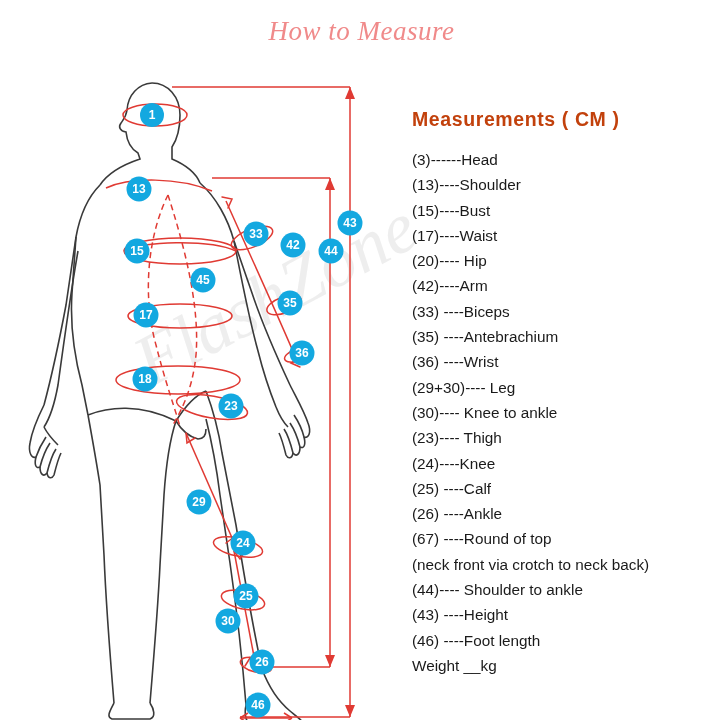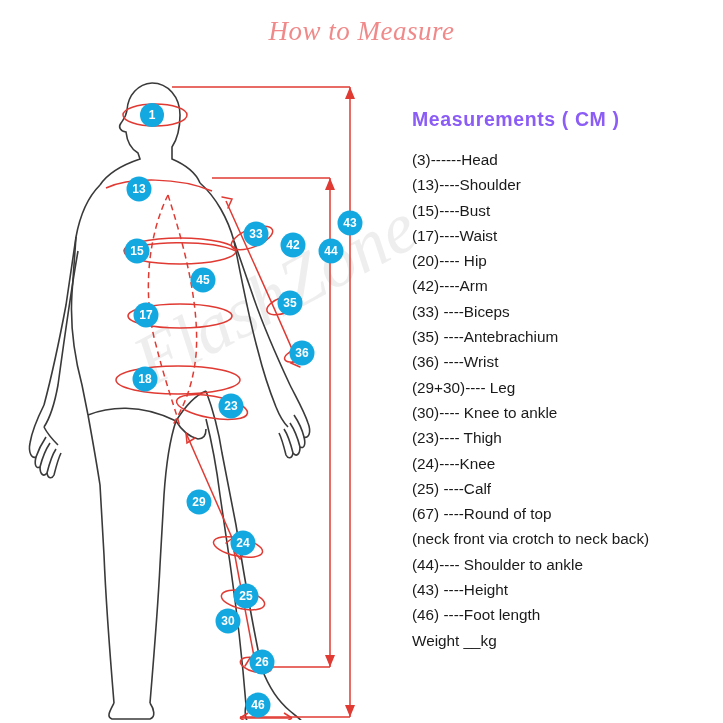--- a/index.html
+++ b/index.html
@@ -55,21 +55,21 @@
   }
   #measurements {
     position: absolute;
     left: 412px;
     top: 108px;
     width: 305px;
   }
   #meas-title {
     font-size: 19.5px;
     font-weight: bold;
-    color: #8b5cf6;
+    color: #c2410c;
     letter-spacing: 0.6px;
     margin-bottom: 16px;
   }
   .meas-line {
     font-size: 15.3px;
     color: #1a1a1a;
     line-height: 25.3px;
     white-space: nowrap;
   }
   .badge-label {
@@ -282,20 +282,21 @@
     <div class="meas-line">(20)---- Hip</div>
     <div class="meas-line">(42)----Arm</div>
     <div class="meas-line">(33) ----Biceps</div>
     <div class="meas-line">(35) ----Antebrachium</div>
     <div class="meas-line">(36) ----Wrist</div>
     <div class="meas-line">(29+30)---- Leg</div>
     <div class="meas-line">(30)---- Knee to ankle</div>
     <div class="meas-line">(23)---- Thigh</div>
     <div class="meas-line">(24)----Knee</div>
     <div class="meas-line">(25) ----Calf</div>
+    <div class="meas-line">(26) ----Ankle</div>
     <div class="meas-line">(67) ----Round of top</div>
     <div class="meas-line">(neck front via crotch to neck back)</div>
     <div class="meas-line">(44)---- Shoulder to ankle</div>
     <div class="meas-line">(43) ----Height</div>
     <div class="meas-line">(46) ----Foot length</div>
     <div class="meas-line">Weight __kg</div>
   </div>
 
 </div>
 

